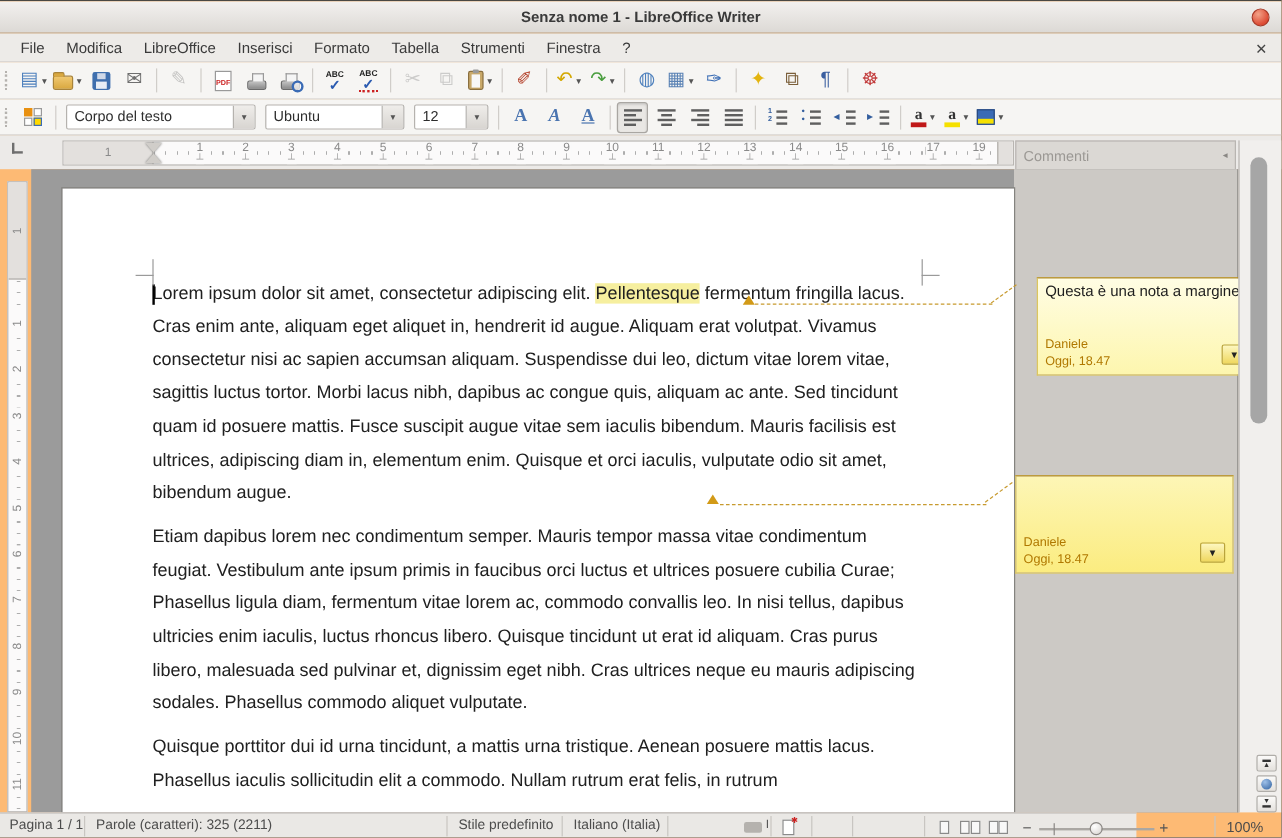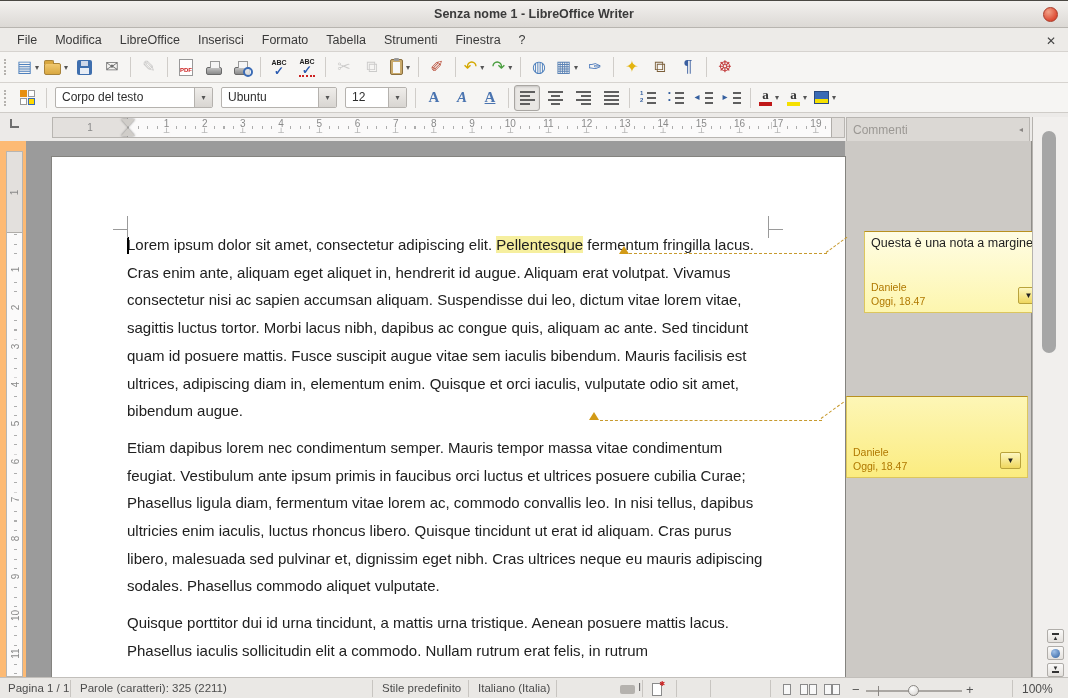--- a/index.html
+++ b/index.html
@@ -167,21 +167,21 @@
   .vscroll { position:absolute; left:1032px; top:116px; width:36px; height:560px;
     background:#f1efed; border-left:1px solid #b5b2ae; }
   .vthumb { position:absolute; left:9px; top:14px; width:14px; height:222px; background:#a6a6a6; border-radius:7px; }
   .nav-btn { position:absolute; left:14px; width:17px; height:14px; background:linear-gradient(#fbfaf9,#e4e1dd);
     border:1px solid #b0ada9; border-radius:2px; display:flex; flex-direction:column;
     align-items:center; justify-content:center; line-height:4px; }
   .nav-btn .t { font-size:6px; color:#333; }
   .nav-btn .b { width:7px; height:1.5px; background:#333; margin:1px 0; }
   .nav-dot { width:9px; height:9px; border-radius:50%; background:radial-gradient(circle at 35% 30%, #9fc0e8, #2e5f9e); }
   
-  .statusbar { position:absolute; left:0; top:676px; width:1068px; height:22px; background:#eae8e5;
+  .statusbar { position:absolute; left:0; top:676px; width:947px; height:22px; background:#eae8e5;
     border-top:1px solid #c2bfbb; font-size:11.5px; color:#4c4c4c; }
   .sb-cell { position:absolute; top:4px; white-space:nowrap; }
   .sb-sep { position:absolute; top:2px; width:1px; height:17px; background:#c8c5c1; }
   .st-ins { position:absolute; top:7px; width:15px; height:9px; background:#b5b2ae; border-radius:2px; }
   .st-ins::after { content:"I"; position:absolute; right:-6px; top:-3px; font-size:10px; color:#555; }
   .st-mod { position:absolute; top:5px; width:10px; height:13px; background:#fff; border:1px solid #8a8a8a; }
   .st-mod::after { content:"\2731"; position:absolute; right:-4px; top:-4px; font-size:7px; color:#cc2222; }
   .pv { position:absolute; top:6px; }
   .pv span { display:inline-block; width:8px; height:11px; border:1px solid #8a8a8a; background:#f8f8f8; margin-right:1px; }
   .pv.book span { margin-right:0; }

